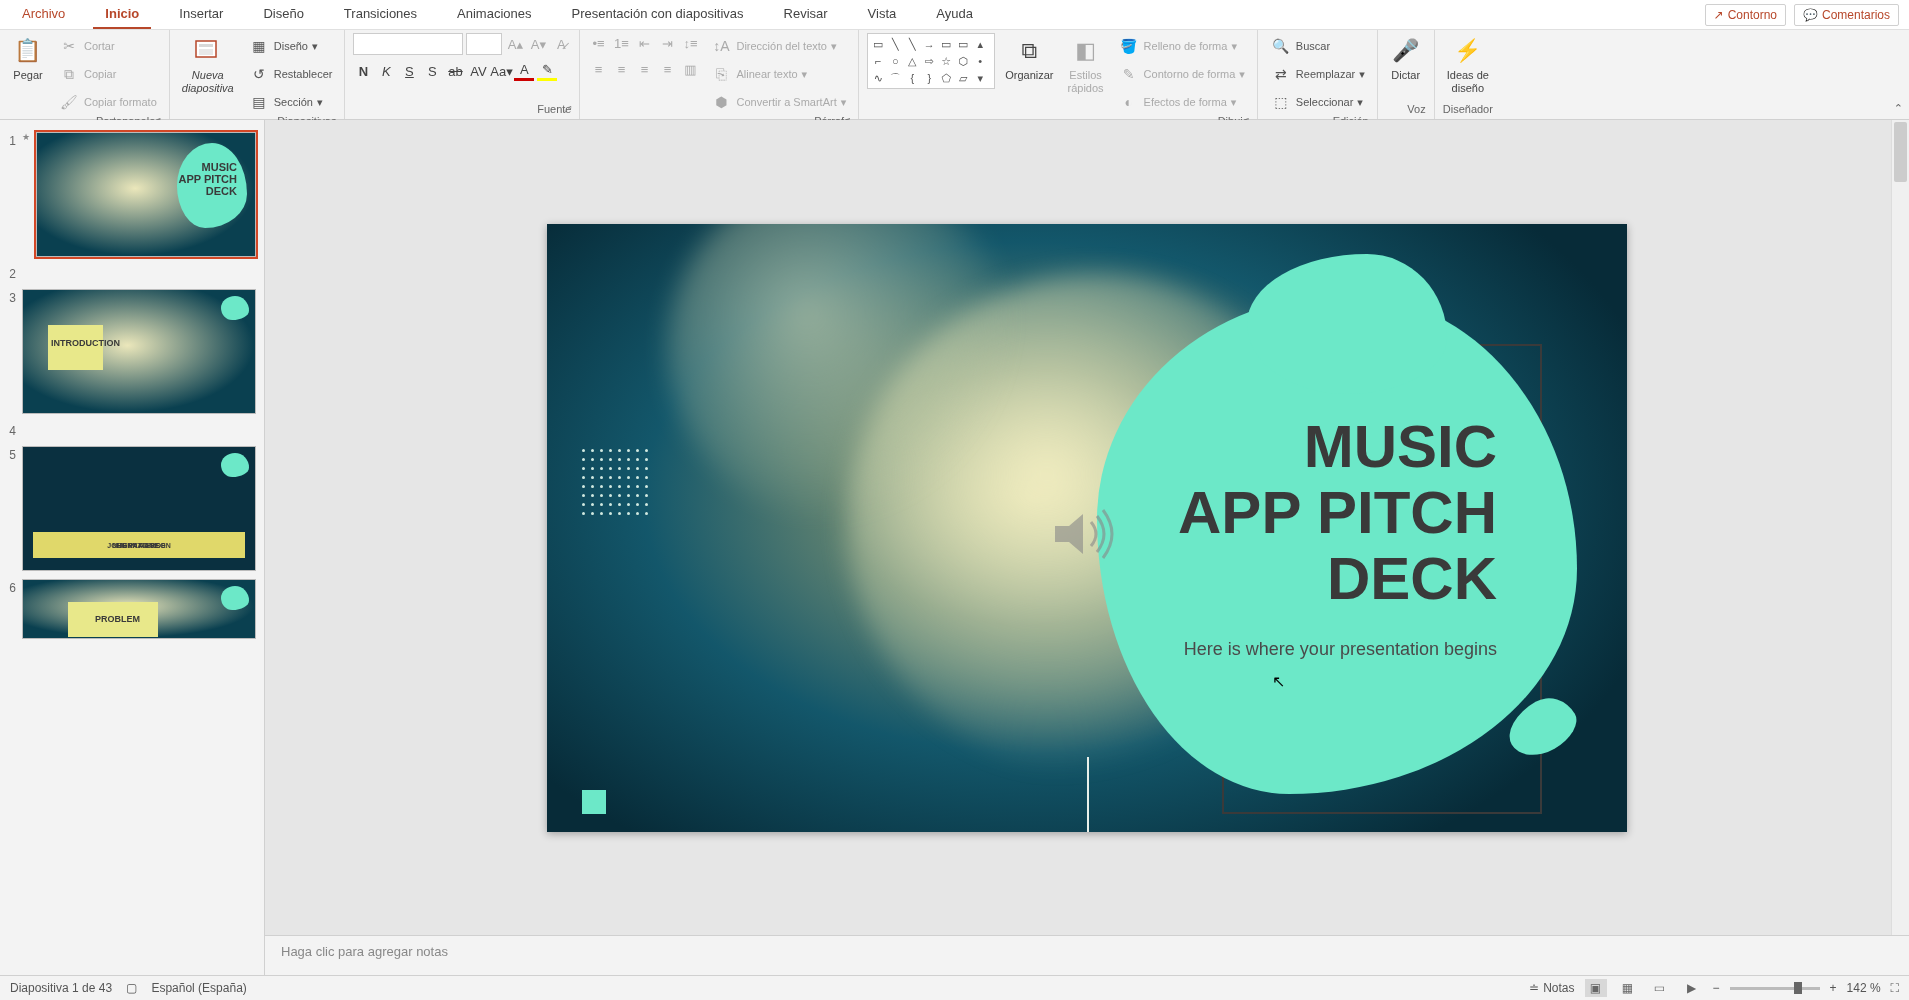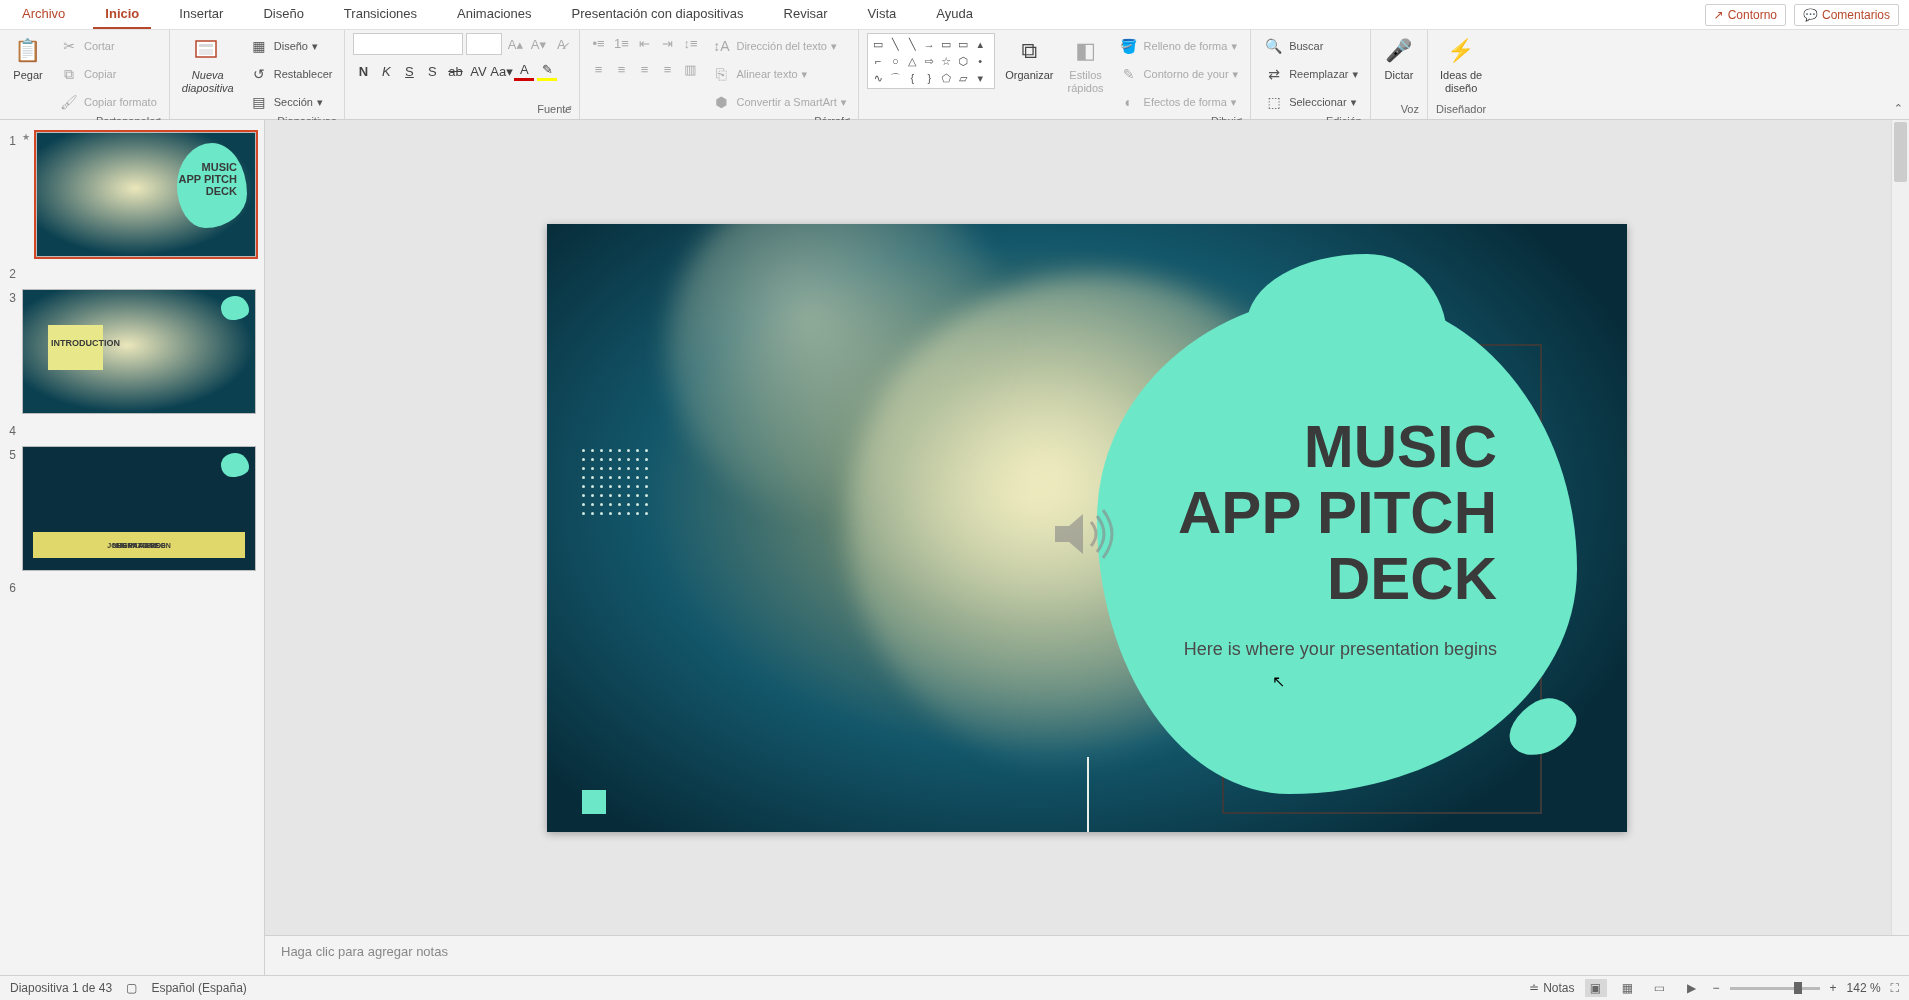--- a/index.html
+++ b/index.html
@@ -233,21 +233,21 @@
         <span class="icon-box icon-large">⧉</span>
         <span>Organizar</span>
       </div>
       <div class="ribbon-btn-large disabled">
         <span class="icon-box icon-large">◧</span>
         <span style="white-space:pre-line;">Estilos
 rápidos</span>
       </div>
       <div class="ribbon-col">
         <div class="ribbon-btn-small disabled"><span class="icon-box">🪣</span><span>Relleno de forma</span> ▾</div>
-        <div class="ribbon-btn-small disabled"><span class="icon-box">✎</span><span>Contorno de your</span> ▾</div>
+        <div class="ribbon-btn-small disabled"><span class="icon-box">✎</span><span>Contorno de forma</span> ▾</div>
         <div class="ribbon-btn-small disabled"><span class="icon-box">◐</span><span>Efectos de forma</span> ▾</div>
       </div>
     </div>
     <div class="ribbon-group-label"><span>Dibujo</span><span class="launcher">⤢</span></div>
   </div>
 
   <div class="ribbon-group">
     <div class="ribbon-controls">
       <div class="ribbon-col">
         <div class="ribbon-btn-small" style="color:#555;">
@@ -319,20 +319,26 @@
         <div class="th-blob" style="right:6px; top:6px; width:28px; height:24px;"></div>
         <div style="position:absolute;left:10px;bottom:12px;right:10px;height:26px;background:#e0d86a;display:flex;justify-content:space-around;align-items:center;">
           <span class="th-text th-text-sm">JENNA DOE</span>
             <span class="th-text th-text-sm">JOHN PATTERSON</span>
             <span class="th-text th-text-sm">NEGRA AAN DE</span>
         </div>
       </div>
     </div>
     <div class="slide-thumb-wrap">
       <div class="slide-num">6</div>
+      <div class="slide-thumb" style="height:60px;">
+        <div class="th-bg-dark"></div>
+        <div class="th-blob" style="right:6px; top:6px; width:28px; height:24px;"></div>
+        <div style="position:absolute;left:45px;top:22px;width:90px;height:35px;background:#e8e88a;"></div>
+        <div class="th-text" style="left:72px;top:34px;font-size:9px;">PROBLEM</div>
+      </div>
     </div>
   </div>
 
   <div class="canvas-area">
     <div class="slide-canvas-wrap">
       <div class="slide-canvas">
         <div class="slide-bg"></div>
         <div class="smoke"></div>
         <div class="smoke" style="left:120px; top:-50px; width:350px; height:350px; opacity:0.6;"></div>
         <div class="frame-rect"></div>

